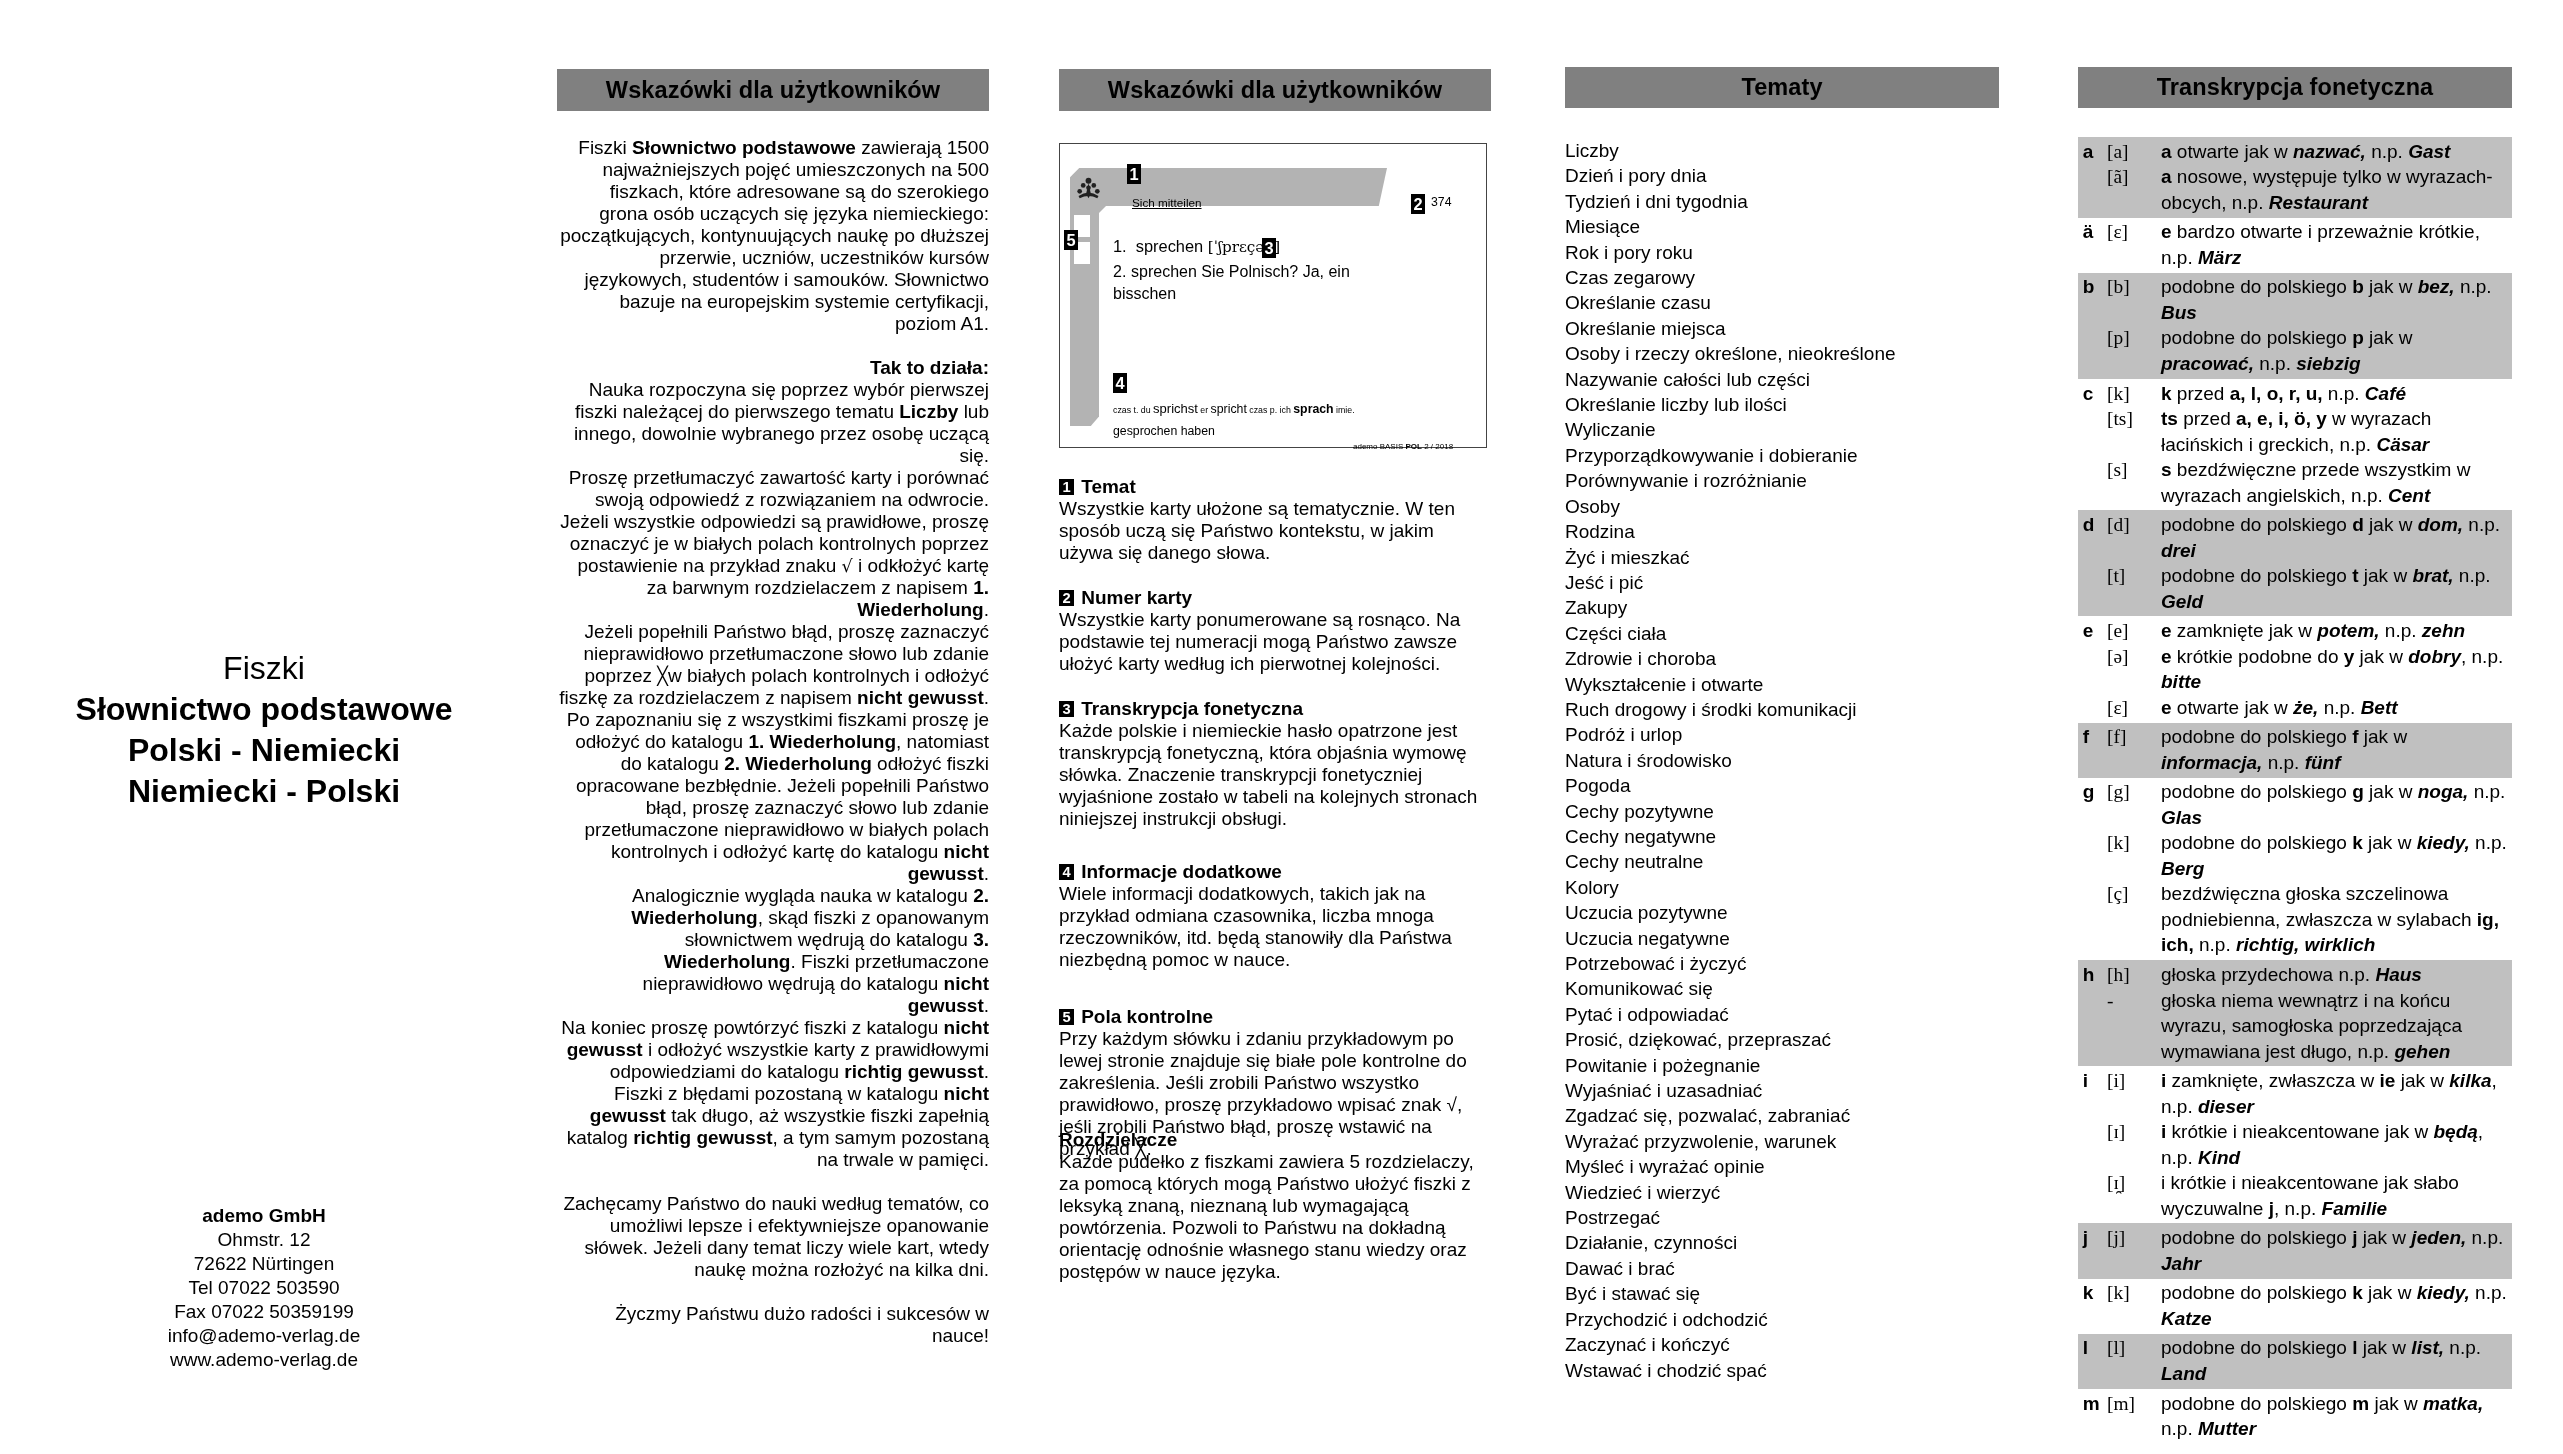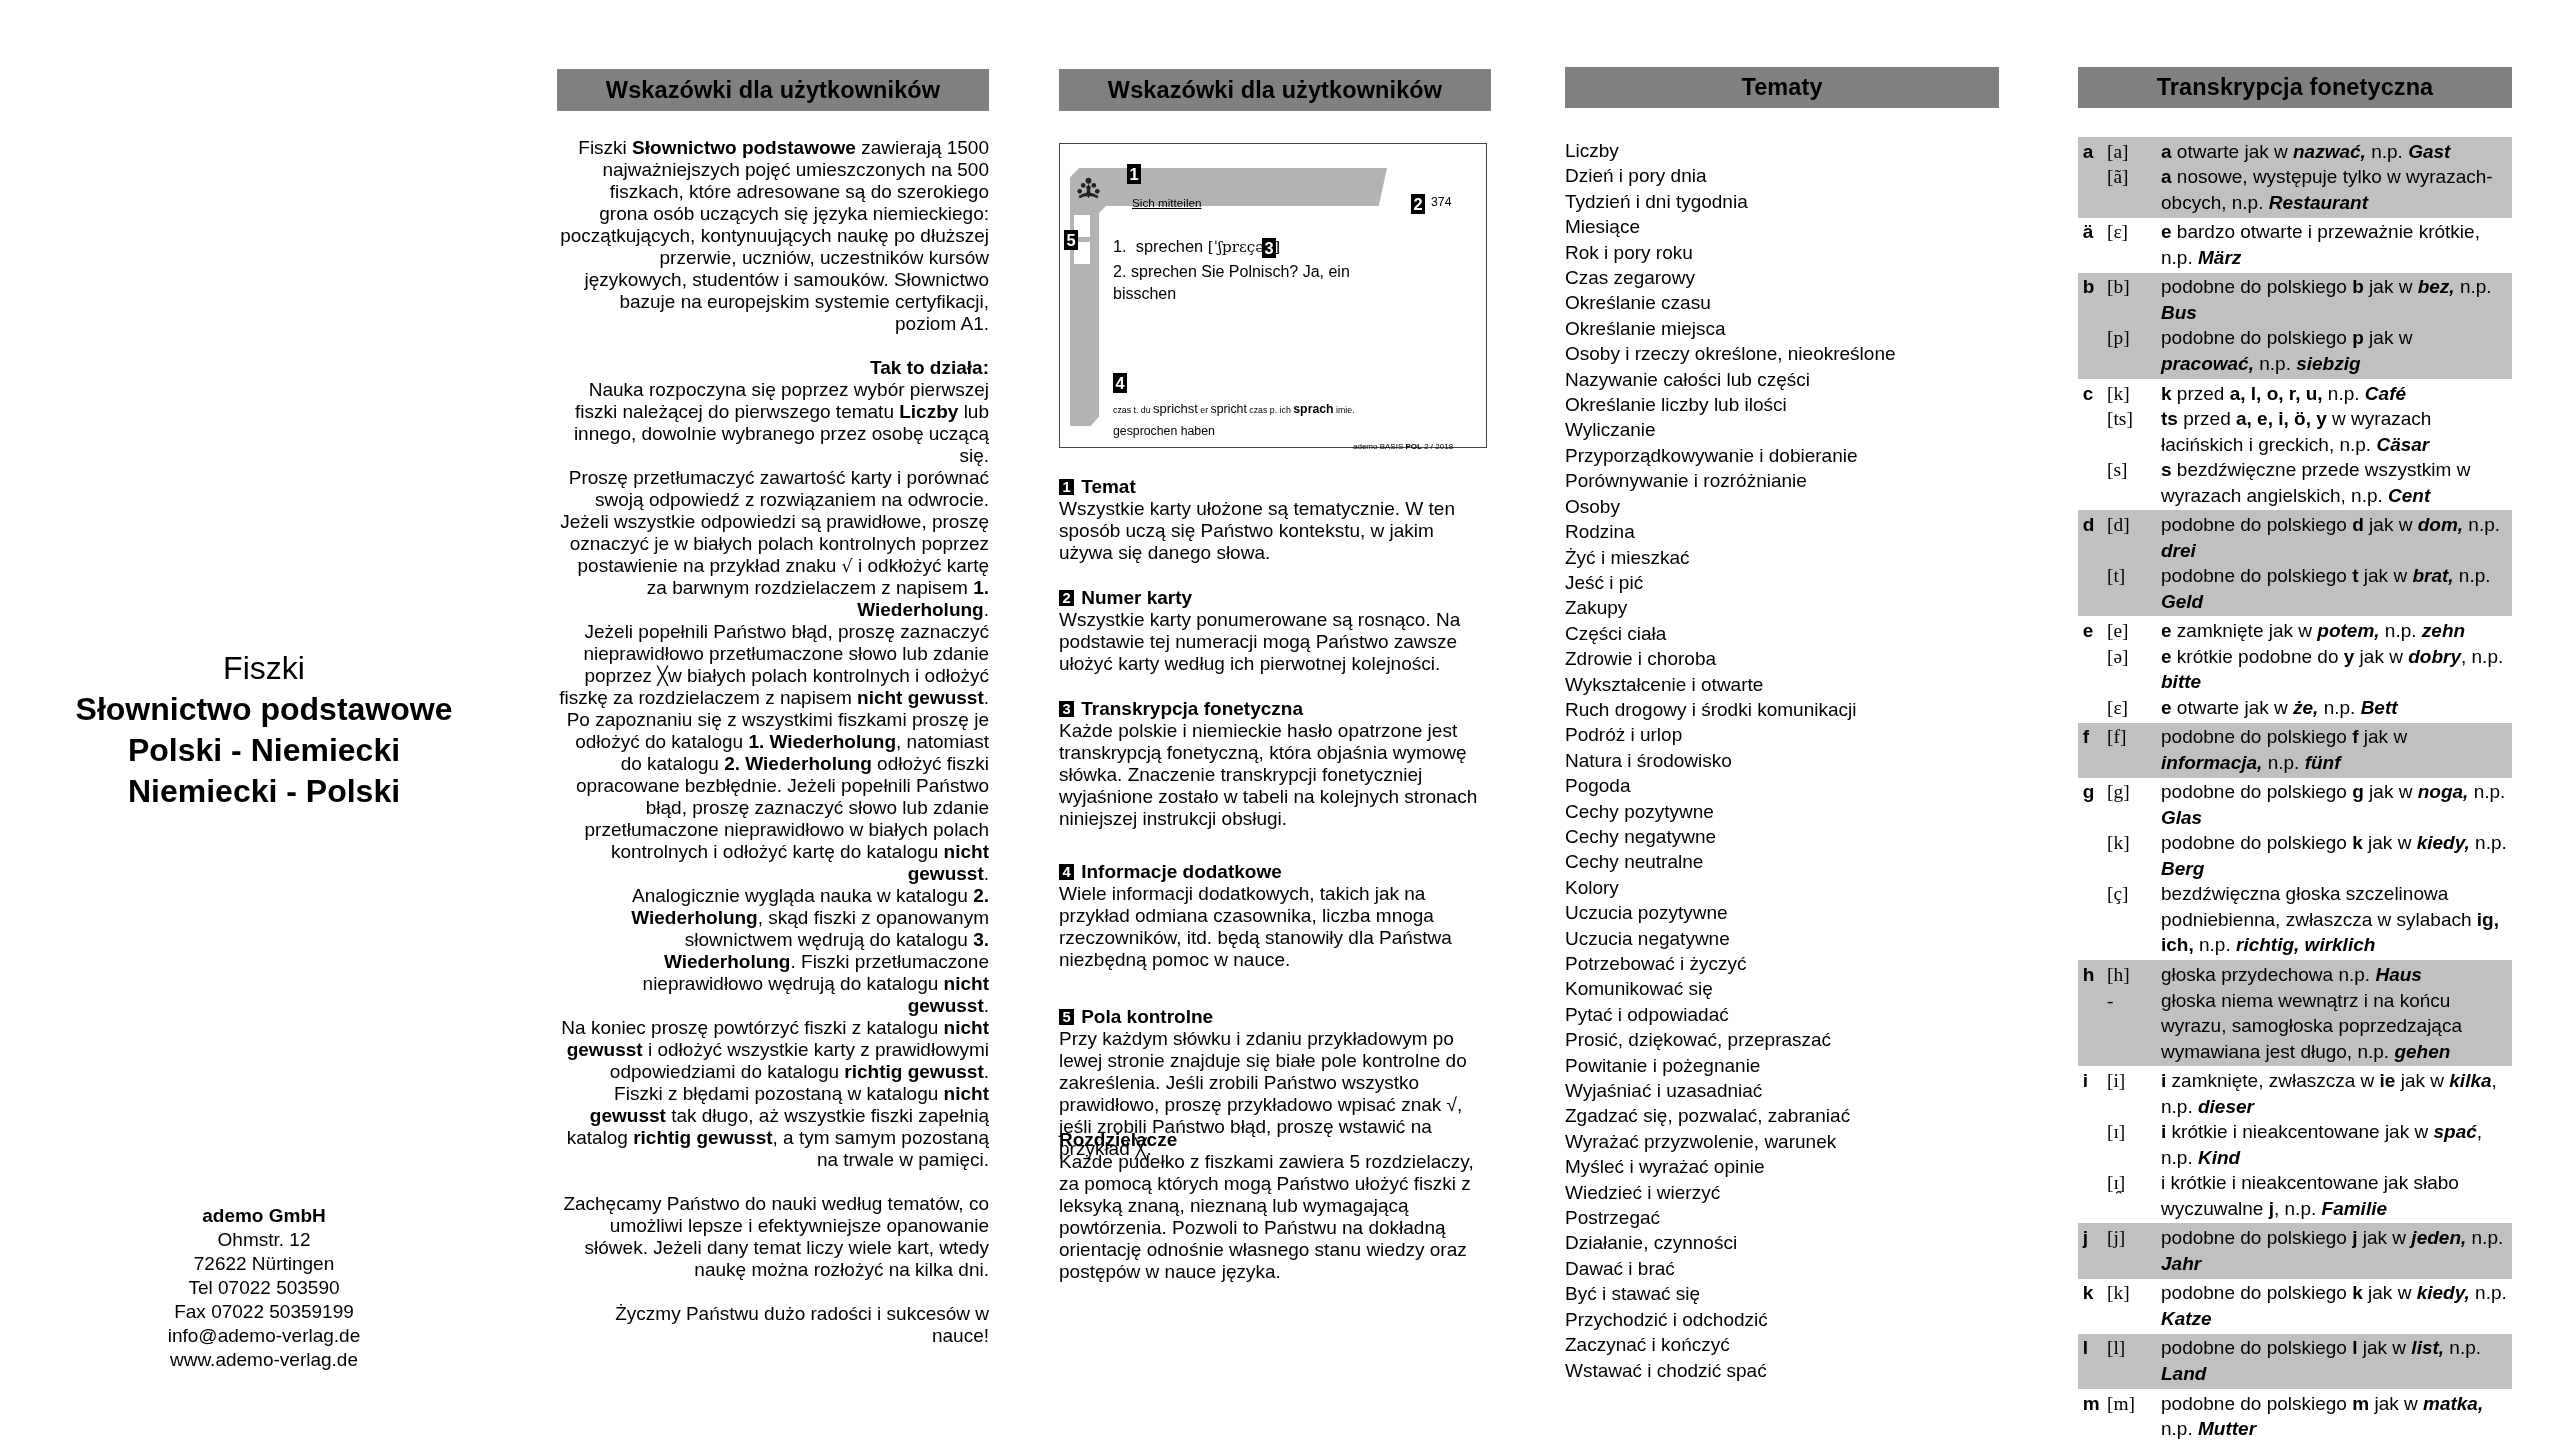--- a/index.html
+++ b/index.html
@@ -416,21 +416,21 @@
       </div>
       <div class="ph-group">
         <div class="ph-row">
           <div class="ph-letter">i</div>
           <div class="ph-ipa">[i]</div>
           <div class="ph-desc"><b>i</b><span> zamknięte, zwłaszcza w </span><b>ie</b><span> jak w </span><i>kilka</i><span>, n.p. </span><i>dieser</i></div>
         </div>
         <div class="ph-row">
           <div class="ph-letter"></div>
           <div class="ph-ipa">[ɪ]</div>
-          <div class="ph-desc"><b>i</b><span> krótkie i nieakcentowane jak w </span><i>spać</i><span>, n.p. </span><i>Kind</i></div>
+          <div class="ph-desc"><b>i</b><span> krótkie i nieakcentowane jak w </span><i>będą</i><span>, n.p. </span><i>Kind</i></div>
         </div>
         <div class="ph-row">
           <div class="ph-letter"></div>
           <div class="ph-ipa">[ɪ̯]</div>
           <div class="ph-desc"><span>i krótkie i nieakcentowane jak słabo wyczuwalne </span><b>j</b><span>, n.p. </span><i>Familie</i></div>
         </div>
       </div>
       <div class="ph-group shade">
         <div class="ph-row">
           <div class="ph-letter">j</div>

